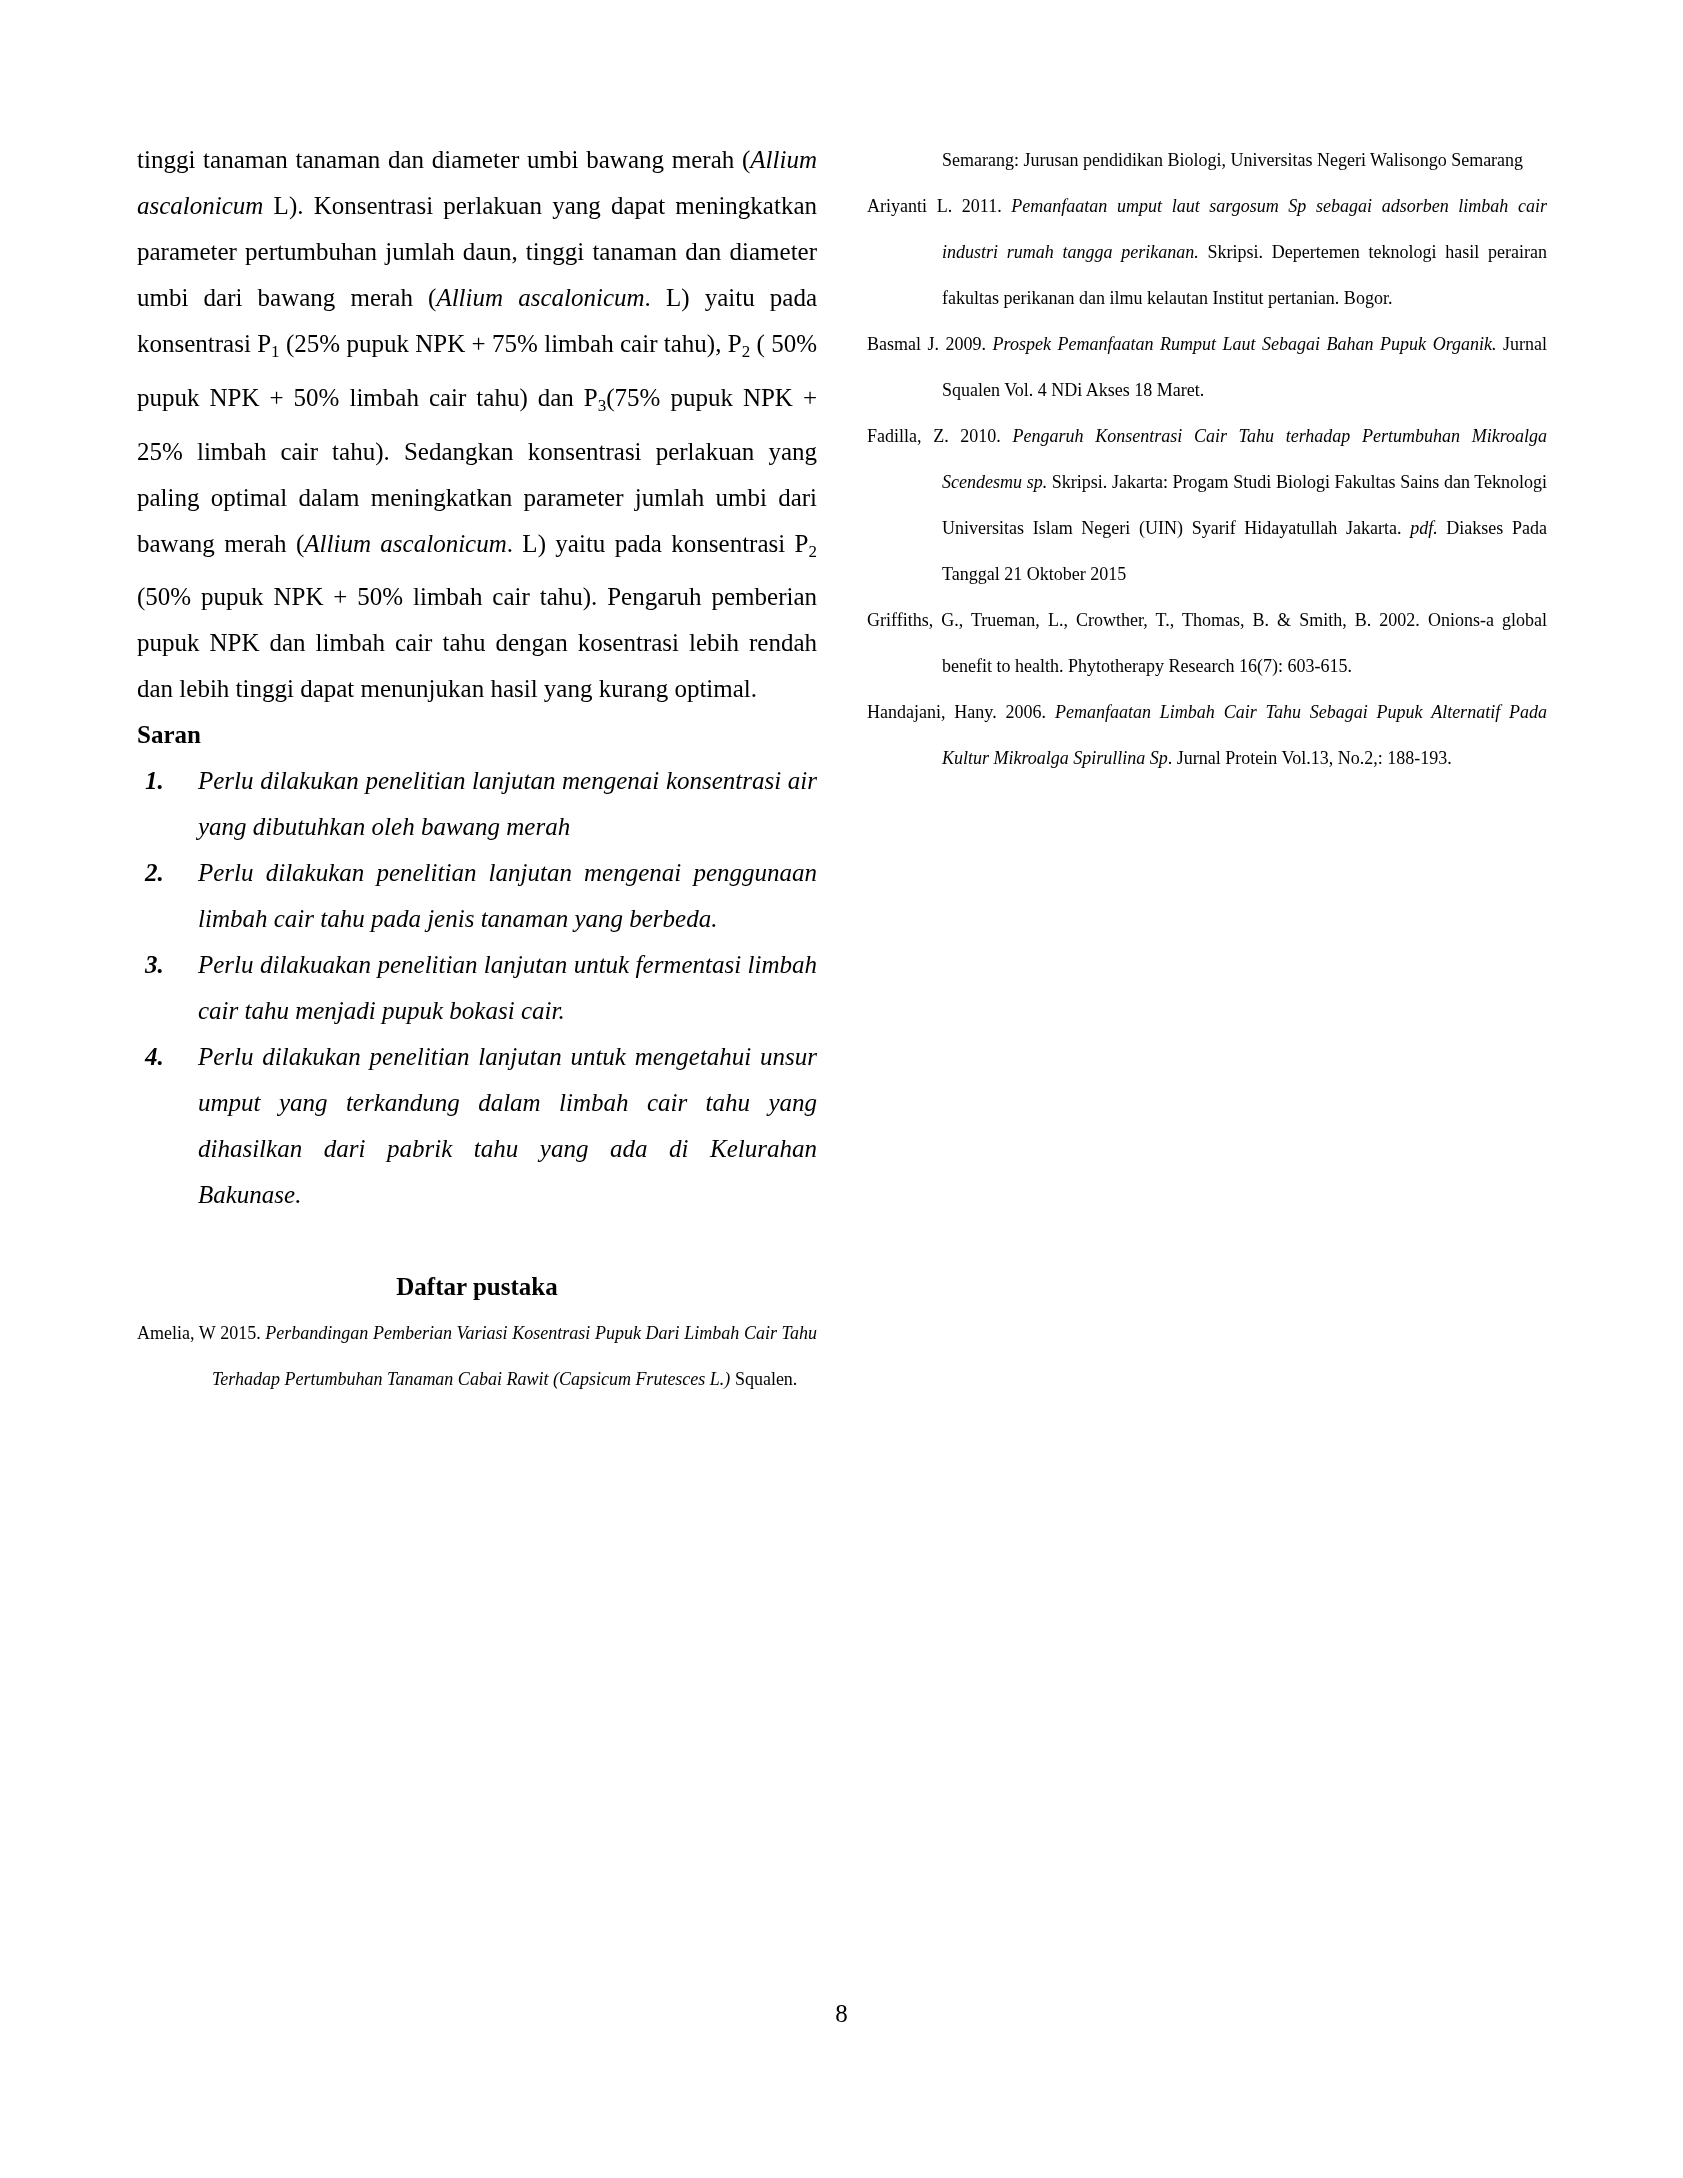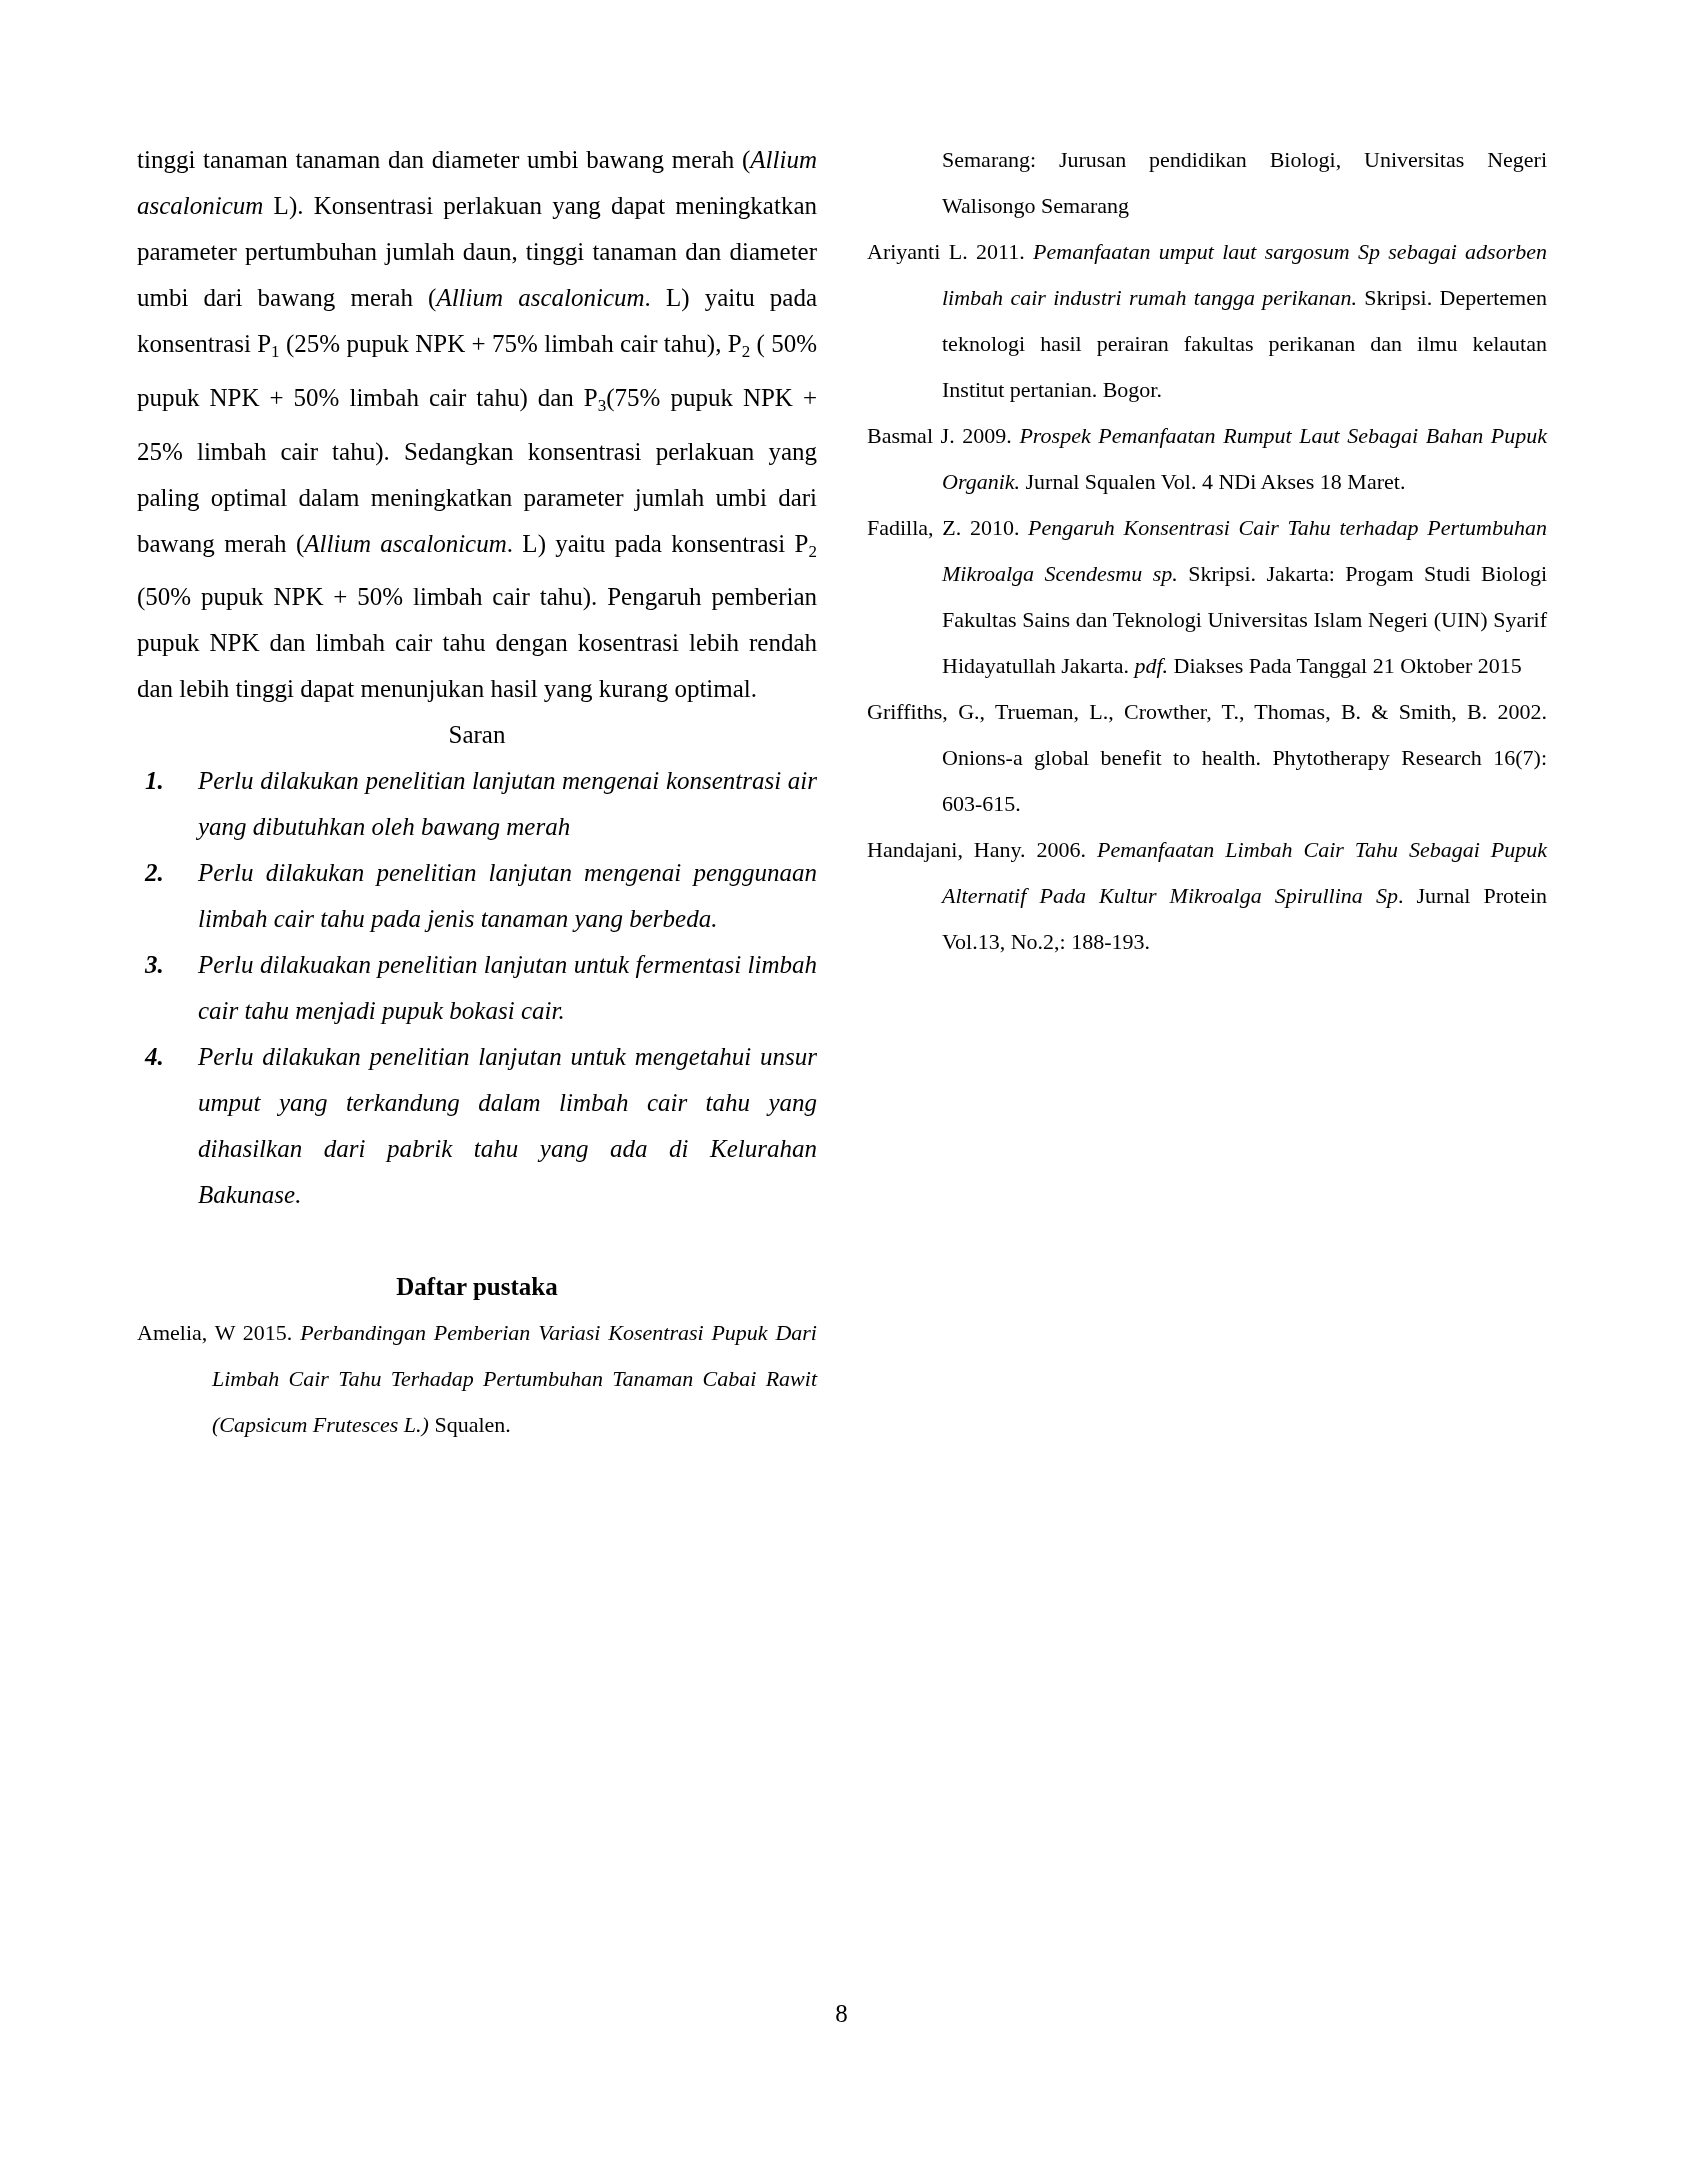--- a/index.html
+++ b/index.html
@@ -36,21 +36,22 @@
     line-height: 46px;
     hyphens: none;
   }
   p.body.first {
     text-indent: 0;
   }
   .plain-line {
     margin: 0;
     font-size: 25px;
     line-height: 46px;
-    text-align: center;
+    text-align: left;
+    font-weight: bold;
   }
   ol.saran {
     margin: 0;
     padding: 0;
     list-style: none;
     counter-reset: saran;
     font-style: italic;
   }
   ol.saran > li {
     counter-increment: saran;
@@ -78,21 +79,21 @@
     font-size: 25px;
     line-height: 46px;
   }
   .refs {
     margin: 0;
     padding: 0;
     list-style: none;
   }
   .refs li {
     margin: 0;
-    font-size: 22px;
+    font-size: 18px;
     line-height: 46px;
     text-align: justify;
     text-justify: inter-word;
     padding-left: 75px;
     text-indent: -75px;
   }
   .refs li:last-child {
     text-align: justify;
   }
   em {

